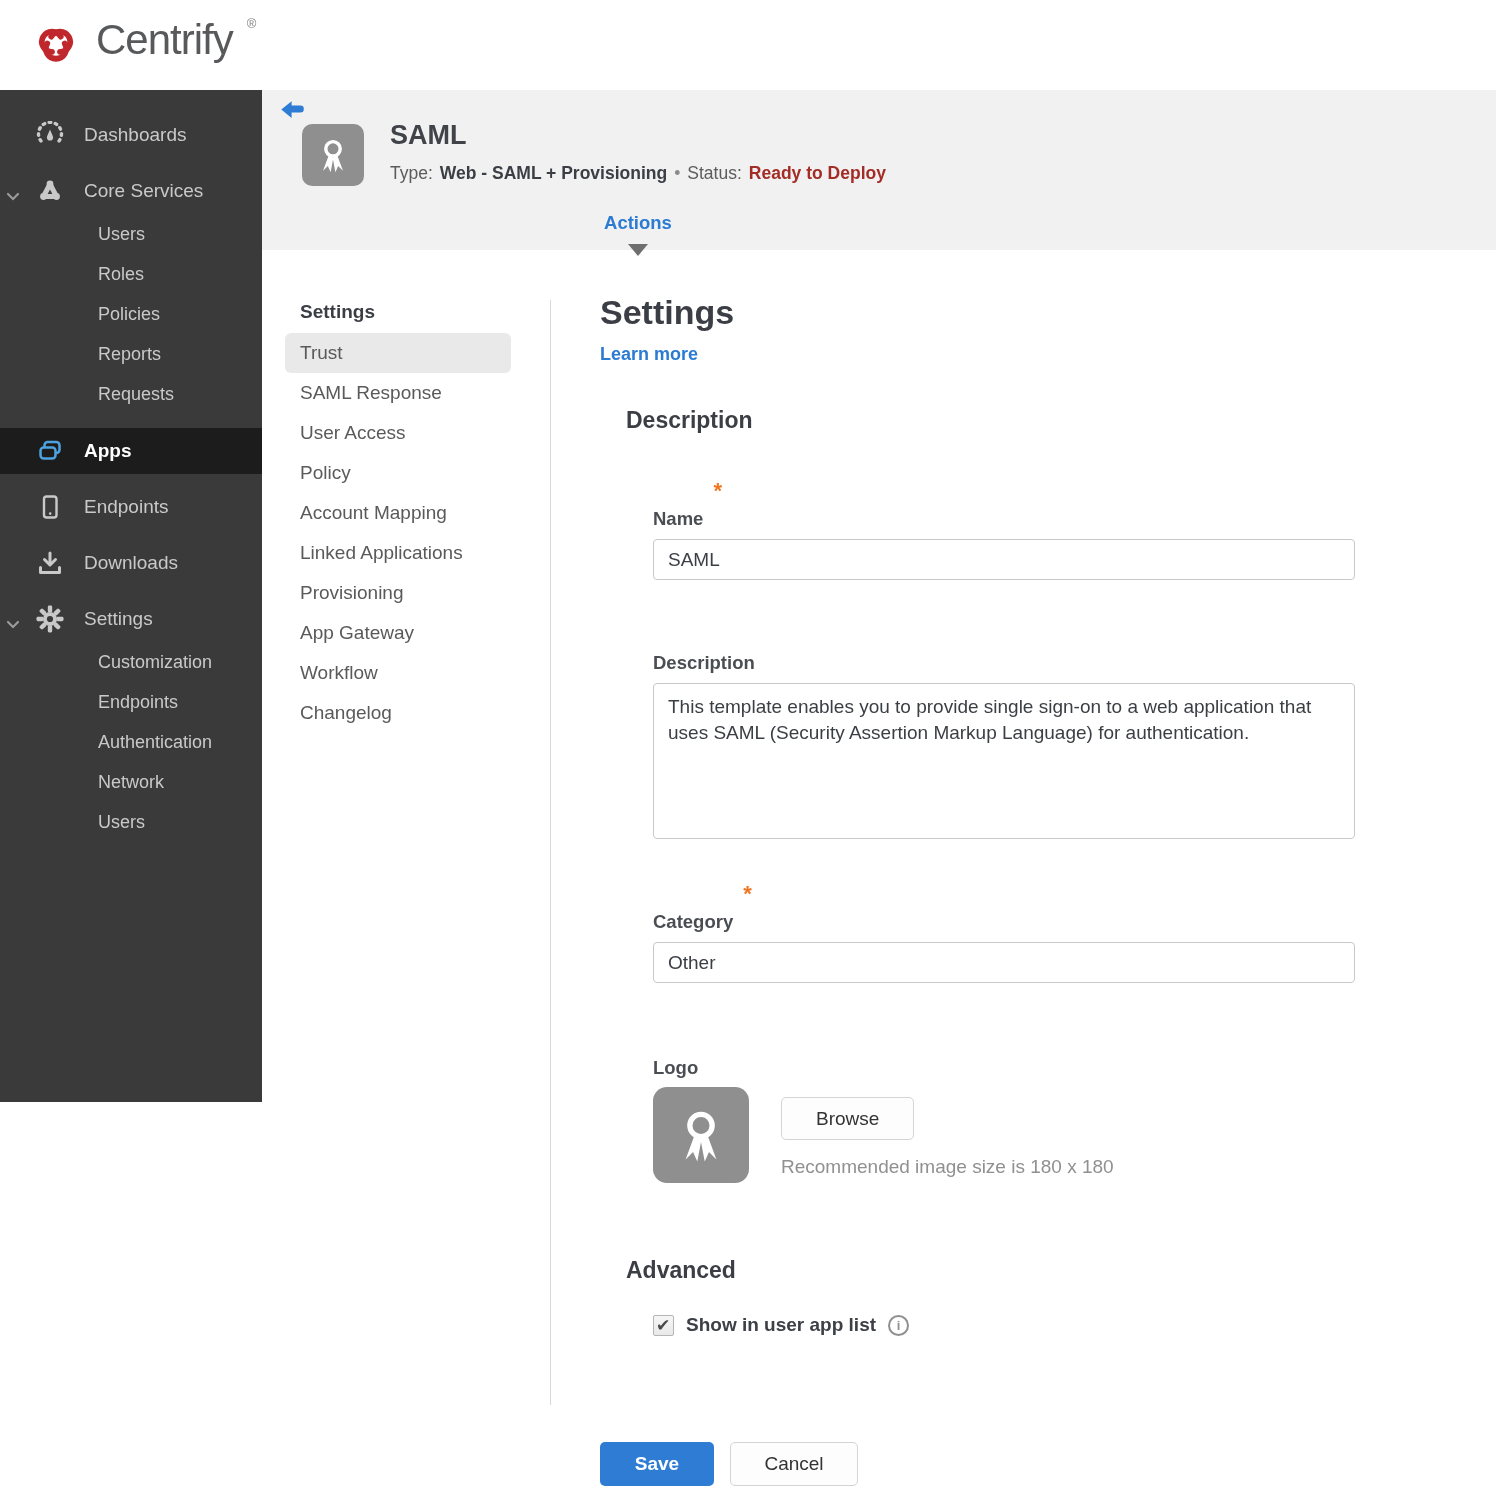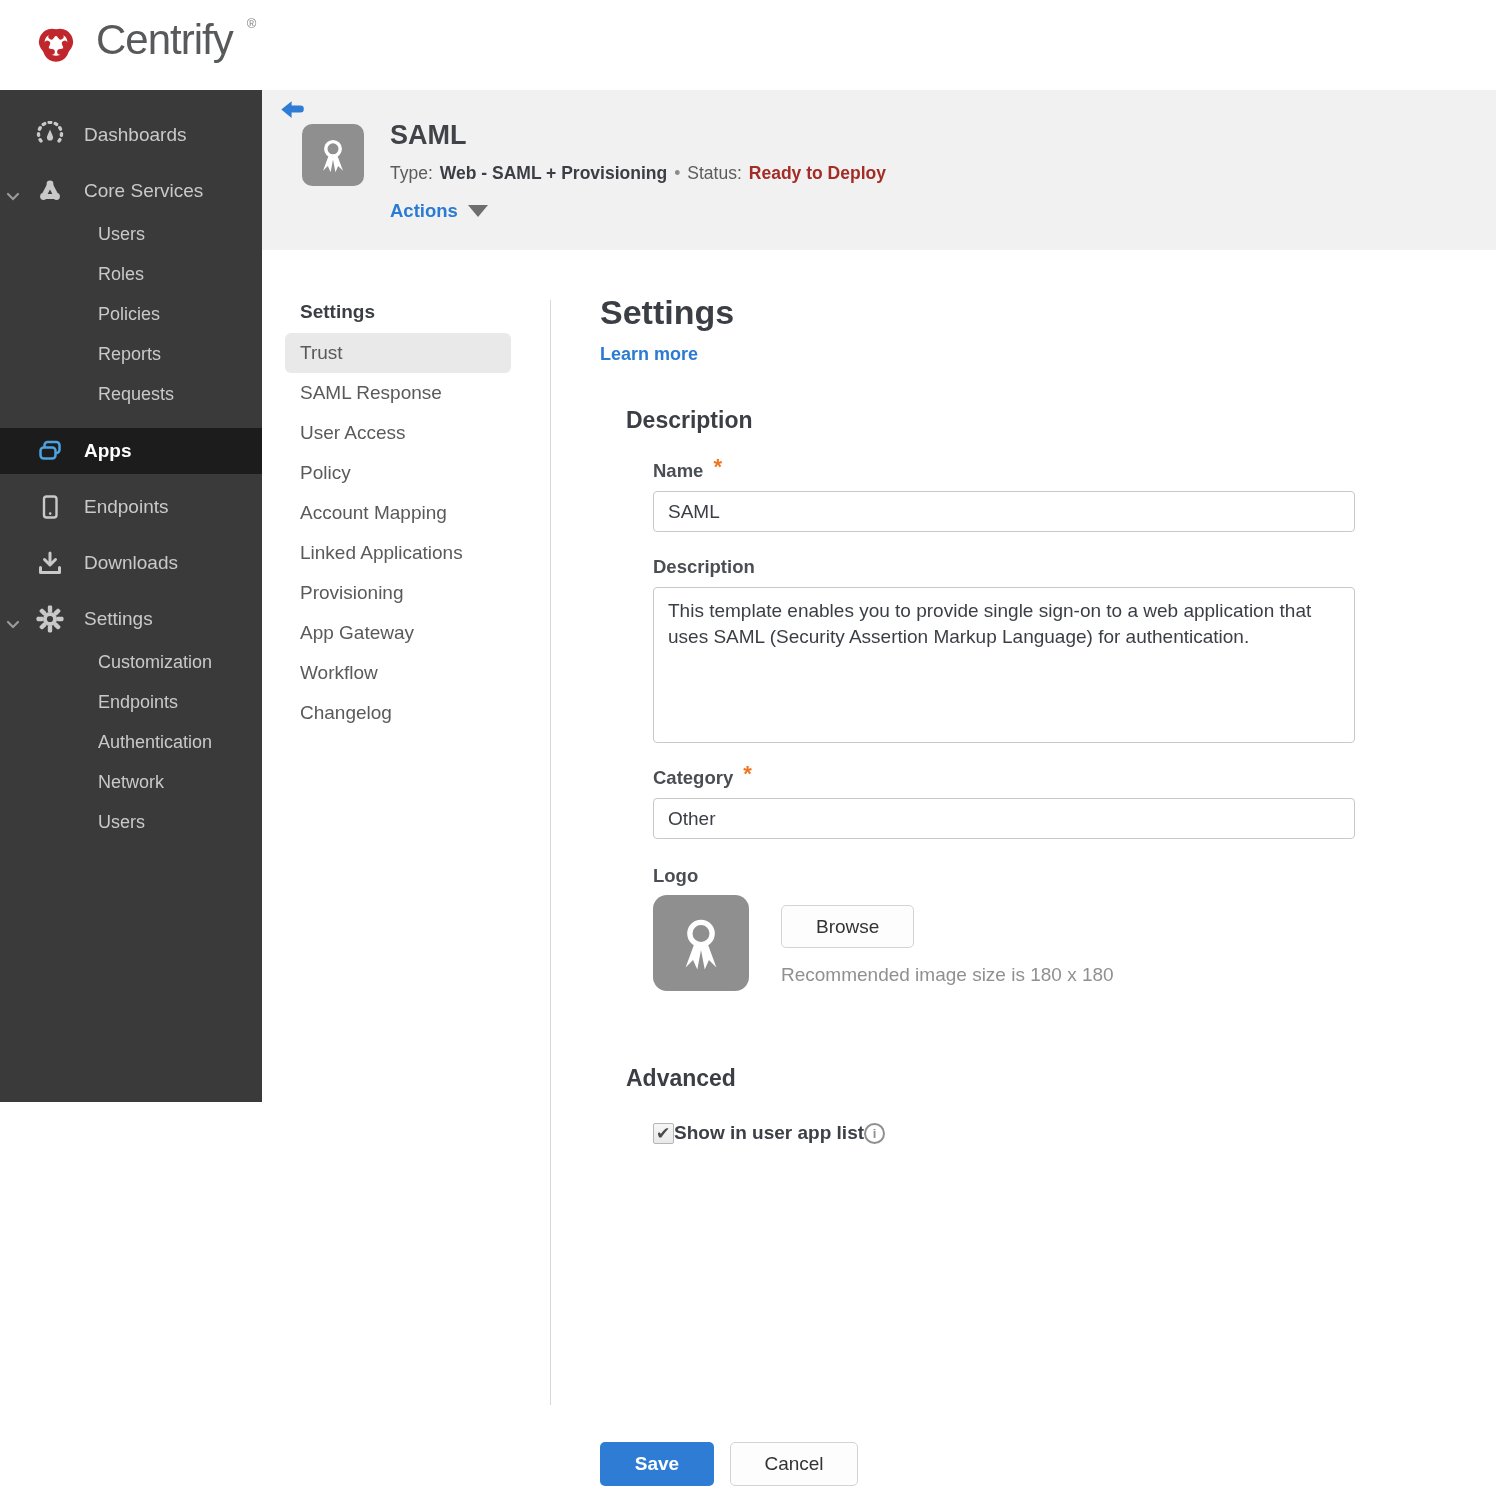--- a/index.html
+++ b/index.html
@@ -38,39 +38,39 @@
   .app-logo-sm {
     position: absolute; left: 40px; top: 34px; width: 62px; height: 62px;
     background: #8f8f8f; border-radius: 10px; display: flex; align-items: center; justify-content: center;
   }
   .app-title-block { position: absolute; left: 128px; top: 30px; }
   .app-title { font-size: 27px; font-weight: bold; color: #404449; }
   .app-meta { margin-top: 12px; font-size: 17.5px; color: #5c5c5c; display: flex; align-items: center; gap: 7px; }
   .meta-strong { font-weight: bold; color: #3b3f45; }
   .meta-dot { color: #8a8a8a; }
   .meta-status { font-weight: bold; color: #a32c26; }
-  .actions-row { margin-top: 16px; display: flex; align-items: center; gap: 10px; cursor: pointer; }
+  .actions-row { margin-top: 28px; display: flex; align-items: center; gap: 10px; cursor: pointer; flex-direction: column; }
   .actions-label { color: #2b7bd3; font-weight: bold; font-size: 18.5px; }
   .caret-down { width: 0; height: 0; border-left: 10px solid transparent; border-right: 10px solid transparent; border-top: 12px solid #6e6e6e; }
 
   
   .subnav { position: absolute; left: 285px; top: 293px; width: 226px; font-size: 19px; color: #5a5a5a; }
   .subnav-header { font-weight: bold; color: #3b3f45; padding: 8px 0 10px 15px; font-size: 19px; }
   .subnav-item { height: 40px; display: flex; align-items: center; padding-left: 15px; cursor: pointer; border-radius: 6px; }
   .subnav-item.selected { background: #e9e9e9; }
   .vdivider { position: absolute; left: 550px; top: 300px; width: 1px; height: 1105px; background: #d8d8d8; }
 
   
   .main { position: absolute; left: 600px; top: 293px; width: 760px; }
   .page-title { font-size: 34px; font-weight: bold; color: #3b3f45; }
   .learn-more { display: inline-block; margin-top: 12px; font-size: 18px; font-weight: bold; color: #2b7bd3; cursor: pointer; text-decoration: none; }
   .section-heading { margin: 42px 0 0 26px; font-size: 23px; font-weight: bold; color: #3b3f45; }
   .field { margin-left: 53px; }
   .field-label-row { display: flex; align-items: center; gap: 10px; margin-top: 26px; }
-  .field-label { font-size: 18.5px; font-weight: bold; color: #4a4e53; }
+  .field-label { font-size: 18.5px; font-weight: bold; color: #4a4e53; margin-top: 48px; }
   .req { color: #ee7623; font-size: 22px; font-weight: bold; line-height: 10px; position: relative; top: -4px; }
   .text-input {
     margin-top: 9px; width: 702px; height: 41px; border: 1px solid #c9c9c9; border-radius: 4px;
     font-family: "Liberation Sans", sans-serif; font-size: 19px; color: #3b3f45; padding: 0 14px; background: #fff; outline: none; display: block;
   }
   .text-area {
     margin-top: 9px; width: 702px; height: 156px; border: 1px solid #c9c9c9; border-radius: 4px;
     font-family: "Liberation Sans", sans-serif; font-size: 19px; color: #3b3f45; padding: 10px 14px; line-height: 1.35;
     resize: none; outline: none; display: block;
   }
@@ -80,21 +80,21 @@
     width: 96px; height: 96px; background: #8f8f8f; border-radius: 14px; flex: none;
     display: flex; align-items: center; justify-content: center;
   }
   .logo-right { margin-left: 32px; padding-top: 10px; }
   .browse-btn {
     height: 43px; padding: 0 34px; background: #fdfdfd; border: 1px solid #d4d4d4; border-radius: 5px;
     font-family: "Liberation Sans", sans-serif; font-size: 19px; color: #333; cursor: pointer;
   }
   .logo-hint { margin-top: 16px; font-size: 19px; color: #909090; }
   .advanced-heading { margin: 74px 0 0 26px; font-size: 23px; font-weight: bold; color: #3b3f45; }
-  .checkbox-row { display: flex; align-items: center; margin: 30px 0 0 53px; }
+  .checkbox-row { display: flex; align-items: center; gap: 12px; margin: 30px 0 0 53px; }
   .checkbox {
     width: 21px; height: 21px; border: 1px solid #b5b5b5; border-radius: 2px;
     background: linear-gradient(#f6f6f6, #e9e9e9); position: relative; cursor: pointer; flex: none;
   }
   .checkbox.checked::after {
     content: "\2714"; position: absolute; left: 2px; top: -1px; font-size: 17px; color: #4a4a4a;
   }
   .checkbox-label { font-size: 19px; font-weight: bold; color: #3d4147; }
   .info-icon {
     width: 21px; height: 21px; border: 2px solid #8f8f8f; border-radius: 50%; color: #8f8f8f;

